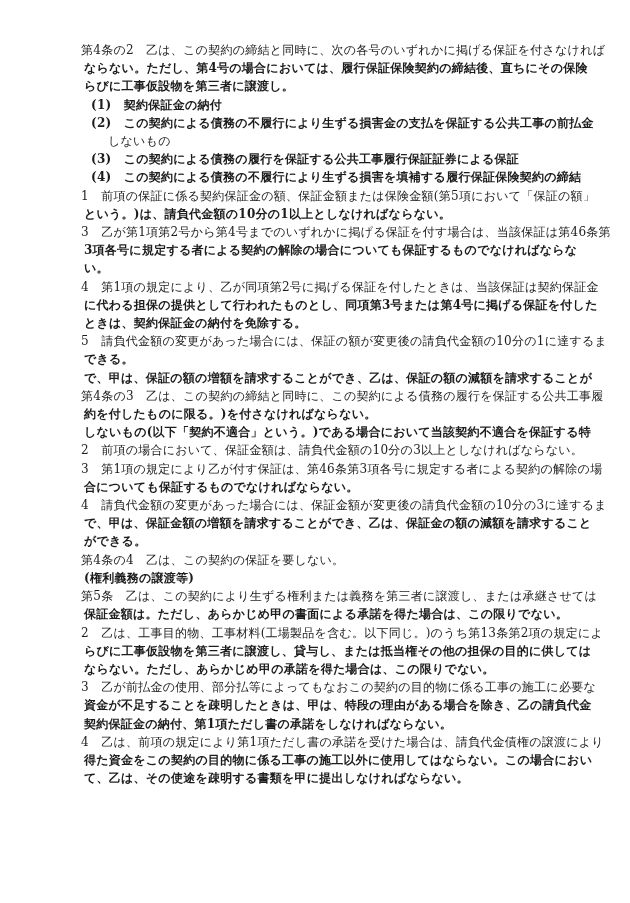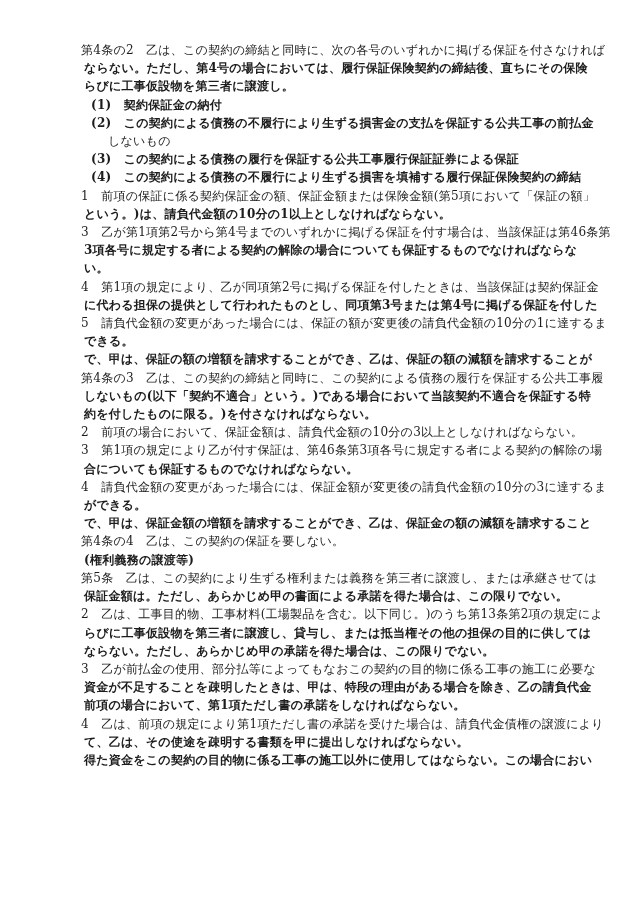--- a/index.html
+++ b/index.html
@@ -50,39 +50,40 @@
       <div class="line indent-3">しないもの</div>
       <div class="line indent-2">(3)　この契約による債務の履行を保証する公共工事履行保証証券による保証</div>
       <div class="line indent-2">(4)　この契約による債務の不履行により生ずる損害を填補する履行保証保険契約の締結</div>
       <div class="line indent-0">1　前項の保証に係る契約保証金の額、保証金額または保険金額(第5項において「保証の額」</div>
       <div class="line indent-1">という。)は、請負代金額の10分の1以上としなければならない。</div>
       <div class="line indent-0">3　乙が第1項第2号から第4号までのいずれかに掲げる保証を付す場合は、当該保証は第46条第</div>
       <div class="line indent-1">3項各号に規定する者による契約の解除の場合についても保証するものでなければならな</div>
       <div class="line indent-1">い。</div>
       <div class="line indent-0">4　第1項の規定により、乙が同項第2号に掲げる保証を付したときは、当該保証は契約保証金</div>
       <div class="line indent-1">に代わる担保の提供として行われたものとし、同項第3号または第4号に掲げる保証を付した</div>
+      <div class="line indent-1">ときは、契約保証金の納付を免除する。</div>
       <div class="line indent-0">5　請負代金額の変更があった場合には、保証の額が変更後の請負代金額の10分の1に達するま</div>
       <div class="line indent-1">できる。</div>
       <div class="line indent-1">で、甲は、保証の額の増額を請求することができ、乙は、保証の額の減額を請求することが</div>
       <div class="line indent-0">第4条の3　乙は、この契約の締結と同時に、この契約による債務の履行を保証する公共工事履</div>
+      <div class="line indent-1">約を付したものに限る。)を付さなければならない。</div>
       <div class="line indent-1">しないもの(以下「契約不適合」という。)である場合において当該契約不適合を保証する特</div>
-      <div class="line indent-1">約を付したものに限る。)を付さなければならない。</div>
       <div class="line indent-0">2　前項の場合において、保証金額は、請負代金額の10分の3以上としなければならない。</div>
       <div class="line indent-0">3　第1項の規定により乙が付す保証は、第46条第3項各号に規定する者による契約の解除の場</div>
       <div class="line indent-1">合についても保証するものでなければならない。</div>
       <div class="line indent-0">4　請負代金額の変更があった場合には、保証金額が変更後の請負代金額の10分の3に達するま</div>
+      <div class="line indent-1">で、甲は、保証金額の増額を請求することができ、乙は、保証金の額の減額を請求すること</div>
       <div class="line indent-1">ができる。</div>
-      <div class="line indent-1">で、甲は、保証金額の増額を請求することができ、乙は、保証金の額の減額を請求すること</div>
       <div class="line indent-0">第4条の4　乙は、この契約の保証を要しない。</div>
       <div class="line indent-1">(権利義務の譲渡等)</div>
       <div class="line indent-0">第5条　乙は、この契約により生ずる権利または義務を第三者に譲渡し、または承継させては</div>
       <div class="line indent-1">保証金額は。ただし、あらかじめ甲の書面による承諾を得た場合は、この限りでない。</div>
       <div class="line indent-0">2　乙は、工事目的物、工事材料(工場製品を含む。以下同じ。)のうち第13条第2項の規定によ</div>
       <div class="line indent-1">らびに工事仮設物を第三者に譲渡し、貸与し、または抵当権その他の担保の目的に供しては</div>
       <div class="line indent-1">ならない。ただし、あらかじめ甲の承諾を得た場合は、この限りでない。</div>
       <div class="line indent-0">3　乙が前払金の使用、部分払等によってもなおこの契約の目的物に係る工事の施工に必要な</div>
       <div class="line indent-1">資金が不足することを疎明したときは、甲は、特段の理由がある場合を除き、乙の請負代金</div>
-      <div class="line indent-1">前項の場合において、第1項ただし書の承諾をしなければならない。</div>
+      <div class="line indent-1">契約保証金の納付、第1項ただし書の承諾をしなければならない。</div>
       <div class="line indent-0">4　乙は、前項の規定により第1項ただし書の承諾を受けた場合は、請負代金債権の譲渡により</div>
+      <div class="line indent-1">得た資金をこの契約の目的物に係る工事の施工以外に使用してはならない。この場合におい</div>
       <div class="line indent-1">て、乙は、その使途を疎明する書類を甲に提出しなければならない。</div>
-      <div class="line indent-1">得た資金をこの契約の目的物に係る工事の施工以外に使用してはならない。この場合におい</div>
     </div>
 </div>
 
 </body></html>

